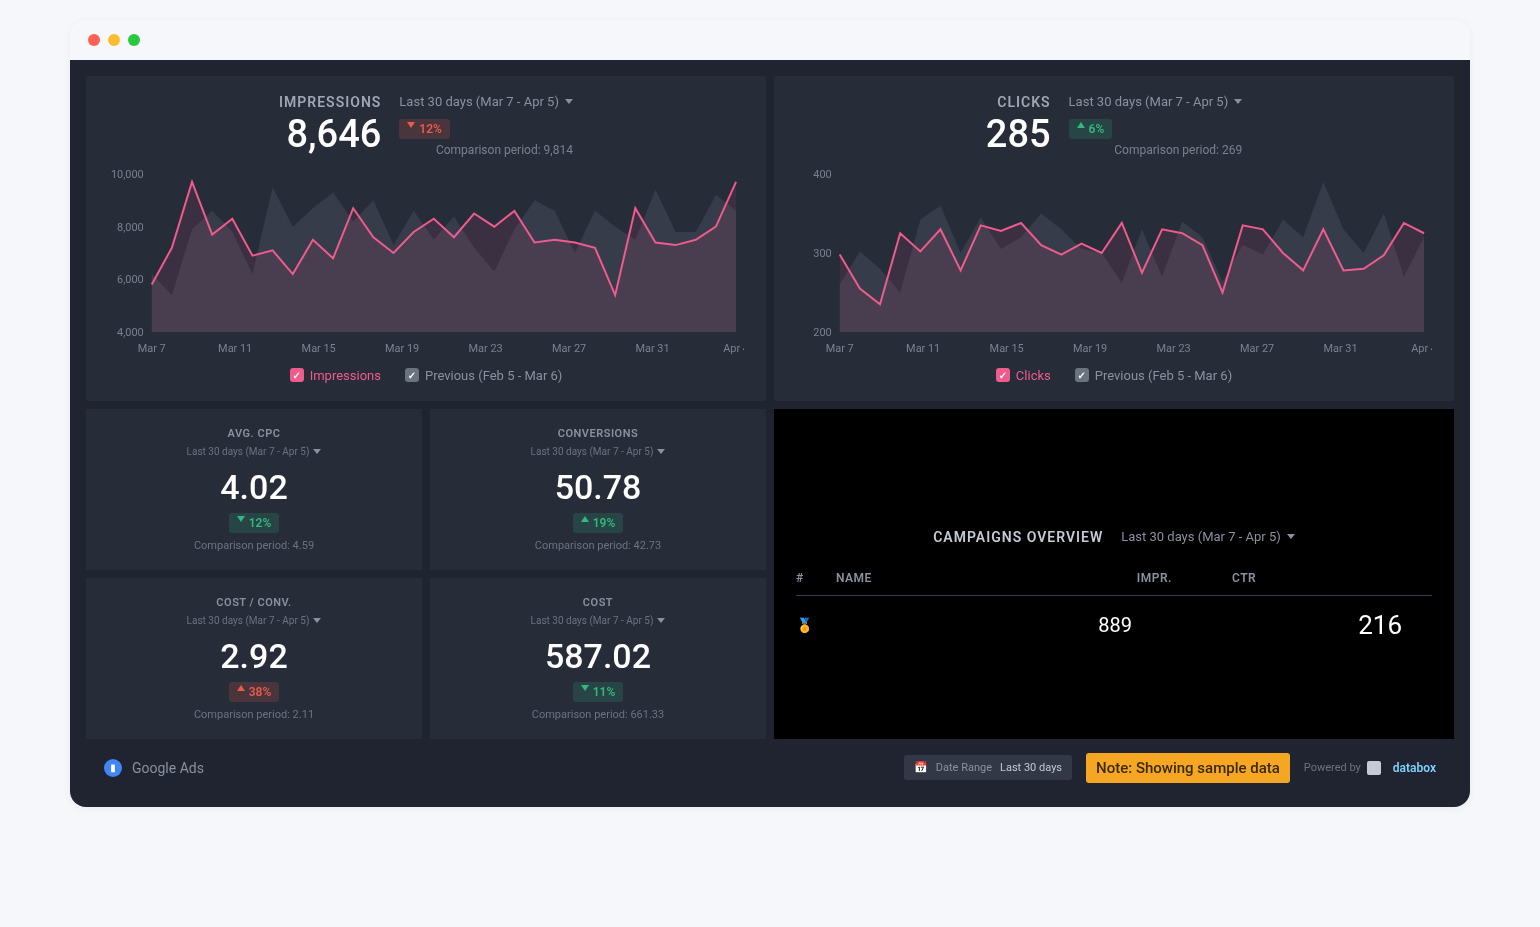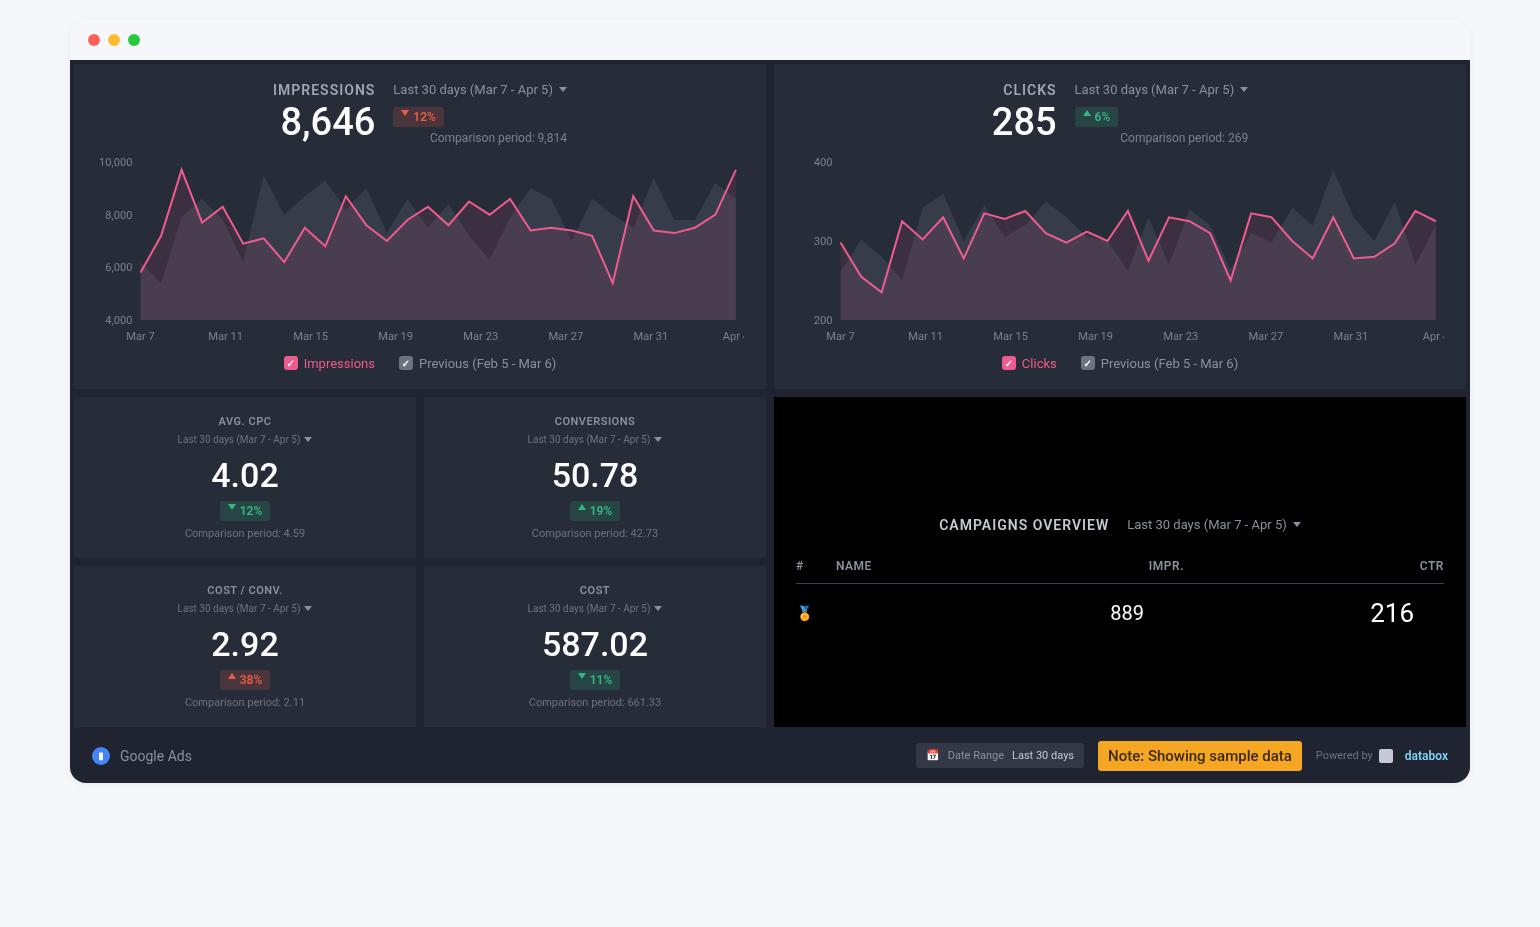--- a/index.html
+++ b/index.html
@@ -3,21 +3,21 @@
 <meta charset="utf-8">
 <style>
 * { margin: 0; padding: 0; box-sizing: border-box; }
 body { font-family: -apple-system, BlinkMacSystemFont, "Segoe UI", Roboto, sans-serif; background: #f5f7fa; padding: 20px; }
 .browser-frame { background: #f5f7fa; border-radius: 16px; overflow: hidden; max-width: 1400px; margin: 0 auto; box-shadow: 0 2px 8px rgba(0,0,0,0.05); }
 .browser-bar { background: #f5f7fa; padding: 14px 18px; display: flex; gap: 8px; }
 .dot { width: 12px; height: 12px; border-radius: 50%; }
 .dot.red { background: #ff5f57; }
 .dot.yellow { background: #febc2e; }
 .dot.green { background: #28c840; }
-.dashboard { background: #1f2430; padding: 4px; }
+.dashboard { background: #1f2430; padding: 16px; }
 .grid { display: grid; grid-template-columns: 1fr 1fr; gap: 8px; }
 .card { background: #272c39; border-radius: 2px; padding: 18px 22px; }
 .card-header { display: flex; align-items: flex-start; justify-content: center; gap: 18px; margin-bottom: 10px; }
 .card-header-left { text-align: right; }
 .card-title { color: #a0a6b3; font-size: 14px; font-weight: 600; letter-spacing: 1px; text-transform: uppercase; }
 .card-value { color: #fff; font-size: 38px; font-weight: 500; line-height: 1.2; margin-top: 2px; }
 .card-header-right { display: flex; flex-direction: column; gap: 4px; }
 .period-select { color: #8a909e; font-size: 13px; display: flex; align-items: center; gap: 6px; cursor: pointer; }
 .chevron { display: inline-block; width: 0; height: 0; border-left: 4px solid transparent; border-right: 4px solid transparent; border-top: 5px solid #8a909e; }
 .delta-row { display: flex; align-items: center; gap: 10px; margin-top: 6px; }
@@ -44,21 +44,21 @@
 .mini-period { color: #6b7280; font-size: 10px; margin-top: 3px; display: inline-flex; align-items: center; gap: 4px; justify-content: center; }
 .mini-value { color: #fff; font-size: 34px; font-weight: 500; margin-top: 8px; }
 .mini-badge-row { margin-top: 6px; display: flex; justify-content: center; }
 .mini-comparison { color: #6b7280; font-size: 11px; margin-top: 6px; }
 .campaign-card { background: #000000; padding: 20px 22px; display: flex; flex-direction: column; }
 .campaign-header { display: flex; align-items: center; justify-content: center; gap: 18px; margin-top: 100px; margin-bottom: 16px; }
 .campaign-title { color: #c5cad4; font-size: 14px; font-weight: 600; letter-spacing: 1px; }
 .table { width: 100%; }
 .table-head { display: grid; grid-template-columns: 40px 1fr 200px 200px; color: #8a909e; font-size: 12px; font-weight: 600; letter-spacing: 0.5px; padding: 10px 0; border-bottom: 1px solid #3a4050; }
 .table-head .th-impr { text-align: right; padding-right: 60px;}
-.table-head .th-ctr { text-align: right; }
+.table-head .th-ctr { text-align: left; }
 .table-row { display: grid; grid-template-columns: 40px 1fr 200px 200px; padding: 14px 0; align-items: center; }
 .medal { color: #8a909e; font-size: 14px; }
 .td-impr { text-align: right; color: #fff; font-size: 20px; font-weight: 400; padding-right: 100px;}
 .td-ctr { text-align: right; color: #fff; font-size: 26px; font-weight: 400; padding-right: 30px;}
 .footer { display: flex; align-items: center; justify-content: space-between; padding: 14px 18px 8px; }
 .footer-left { display: flex; align-items: center; gap: 10px; }
 .ga-icon { width: 18px; height: 18px; background: #4285f4; border-radius: 50%; display: flex; align-items: center; justify-content: center; color: #fff; font-size: 10px; }
 .ga-label { color: #8a909e; font-size: 14px; }
 .footer-right { display: flex; align-items: center; gap: 14px; }
 .date-range { background: #323846; color: #8a909e; font-size: 11px; padding: 6px 10px; border-radius: 3px; display: flex; align-items: center; gap: 8px; }

